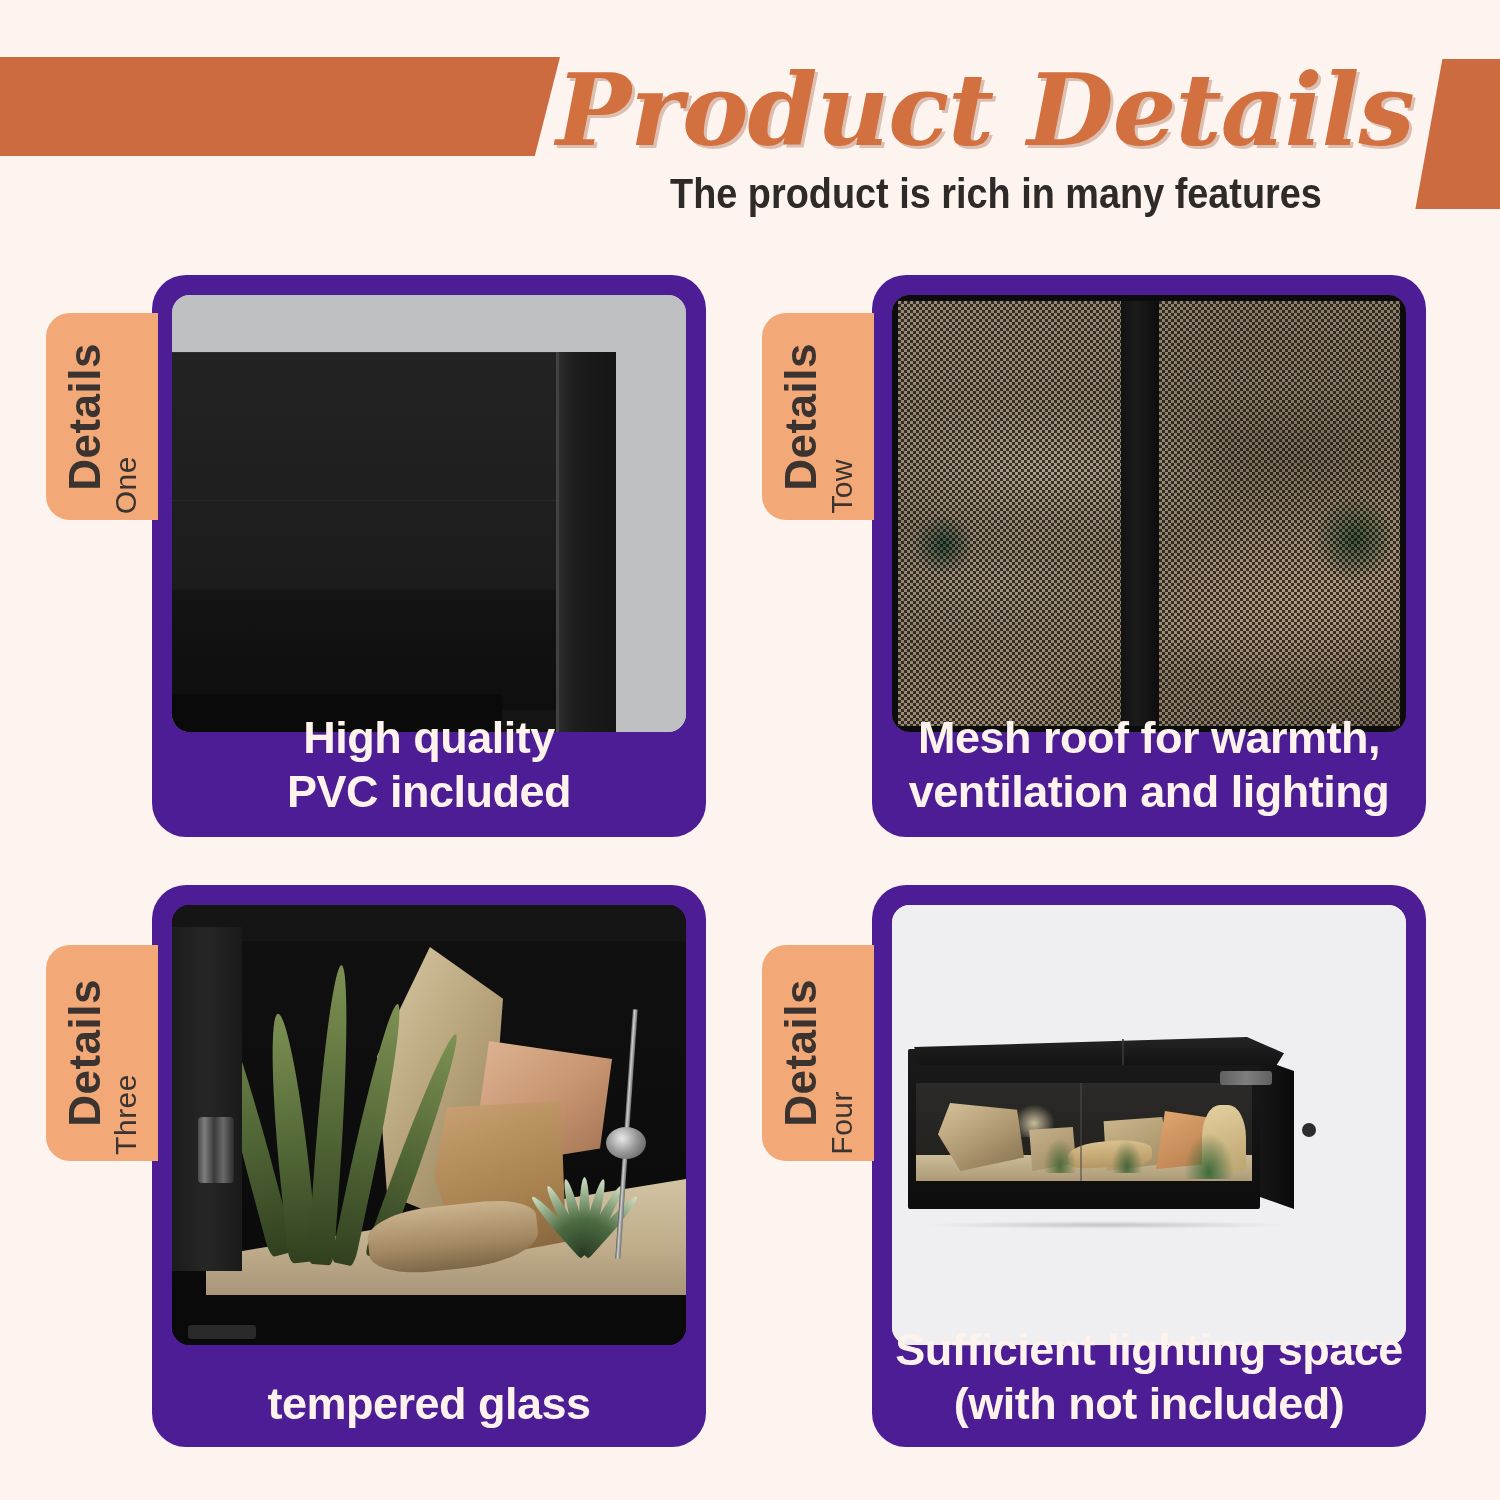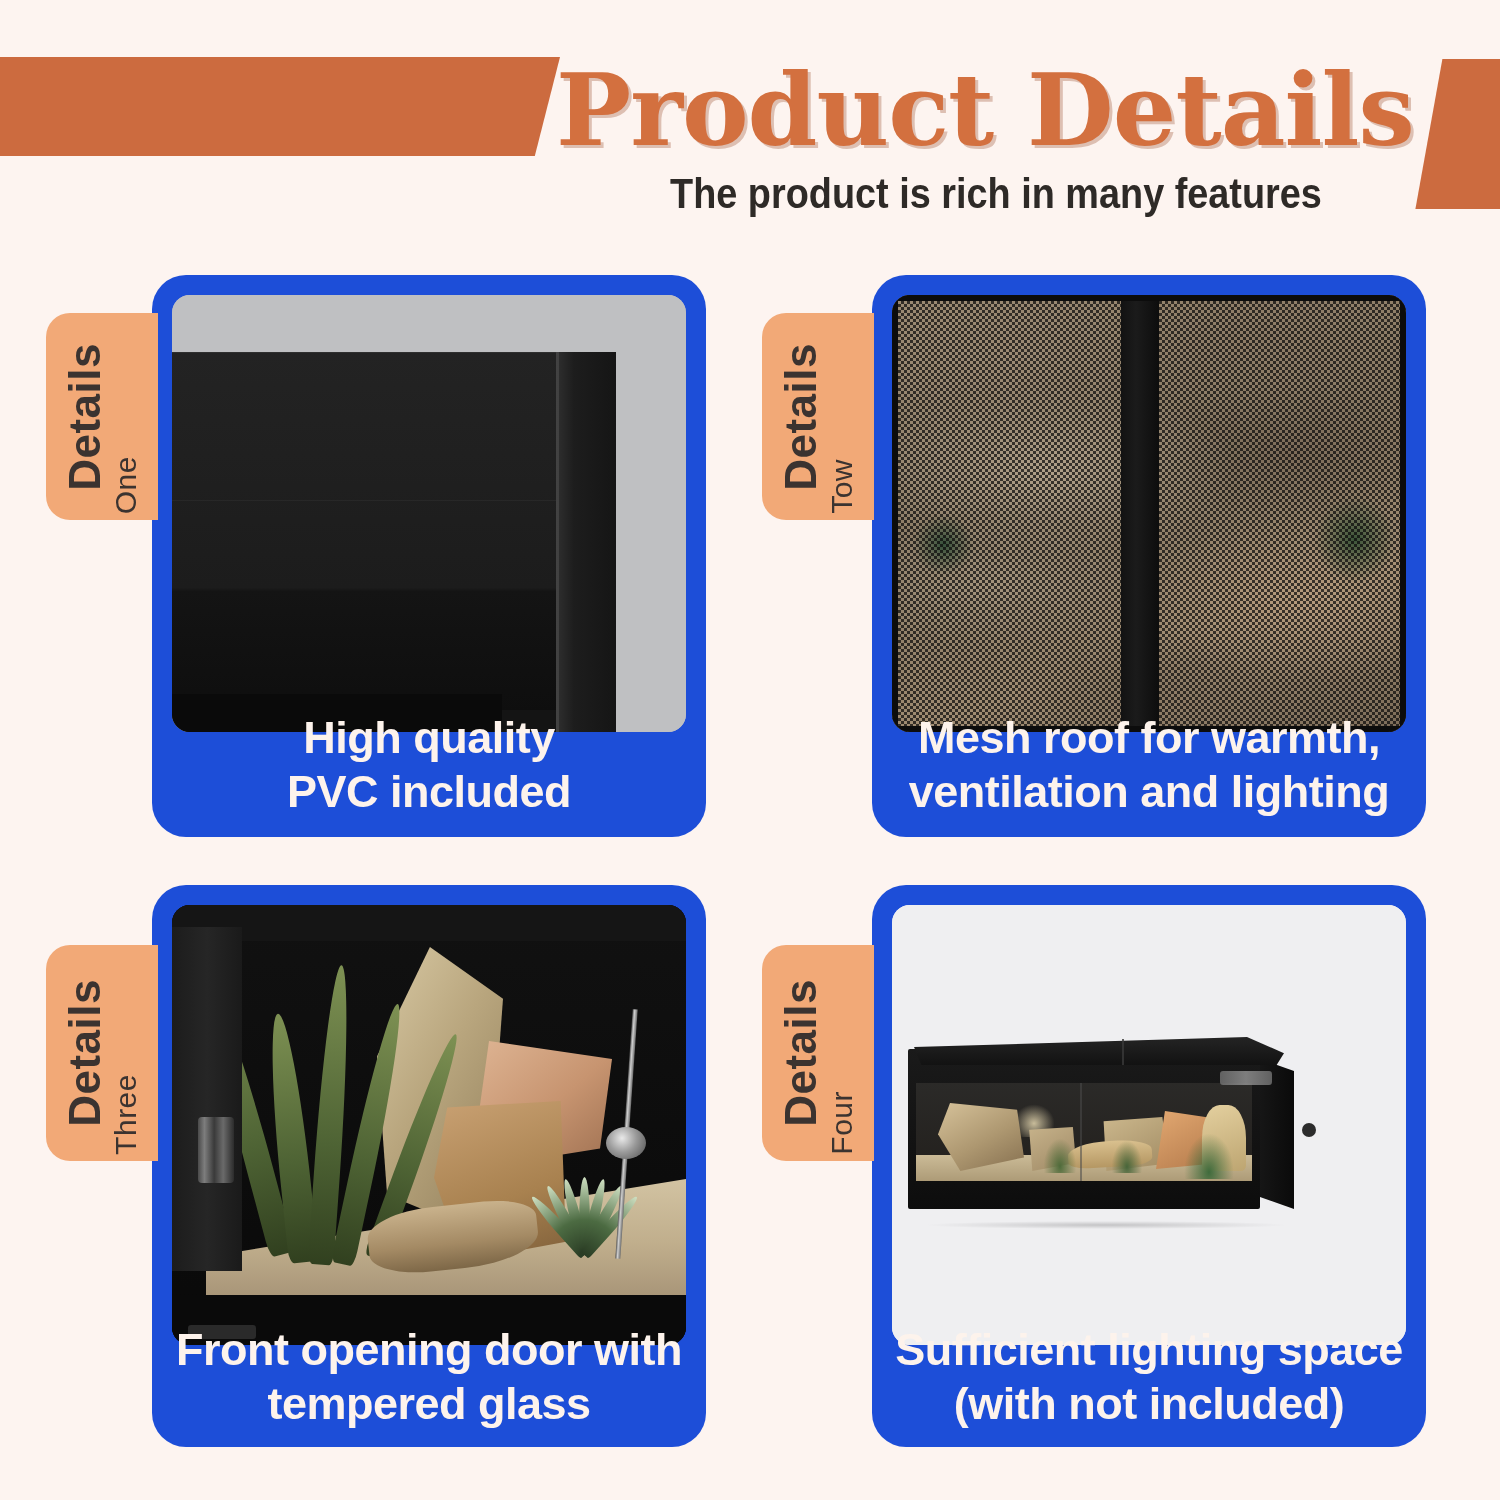--- a/index.html
+++ b/index.html
@@ -22,21 +22,21 @@
   }
   .hdr-bar-right{
     position:absolute;left:1410px;top:59px;width:90px;height:150px;
     background:#CC6B3F;
     -webkit-clip-path:polygon(36% 0, 100% 0, 100% 100%, 6% 100%);
     clip-path:polygon(36% 0, 100% 0, 100% 100%, 6% 100%);
   }
   #page-title{
     position:absolute;left:556px;top:55px;width:880px;height:110px;
     font-family:"DejaVu Serif", serif;
-    font-weight:bold;
+    font-weight:bold;font-style:italic;
     font-size:100px;line-height:110px;
     letter-spacing:-1px;
     color:#D3703F;
     white-space:nowrap;
     text-shadow:3px 3px 0 rgba(150,70,35,.30);
   }
   #page-subtitle{
     position:absolute;left:556px;top:168px;width:880px;
     text-align:center;
     font-family:"Liberation Sans", sans-serif;
@@ -44,21 +44,21 @@
     font-size:43px;line-height:50px;
     color:#2E2A27;
     transform:scaleX(.88);
     transform-origin:center top;
     white-space:nowrap;
   }
 
   
   .card{
     position:absolute;
-    background:#1d4ed8;
+    background:#4c1d95;
     border-radius:34px;
     box-sizing:border-box;
   }
   .card .photo{
     position:absolute;
     left:20px;top:20px;right:20px;
     border-radius:18px;
     overflow:hidden;
     background:#BFC0C2;
   }
@@ -374,21 +374,20 @@
       <i style="transform:rotate(42deg)"></i>
     </div>
     <div class="p3-rod"></div>
     <div class="p3-clamp"></div>
     <div class="p3-door"></div>
     <div class="p3-handle"></div>
     <div class="p3-base"></div>
     <div class="p3-base2"></div>
   </div>
   <div class="caption">
-    <div>Front opening door with</div>
     <div>tempered glass</div>
   </div>
 </div>
 
 <div class="tab" id="tab-4">
   <div class="tab-inner">
     <span class="tab-main">Details</span>
     <span class="tab-sub">Four</span>
   </div>
 </div>

